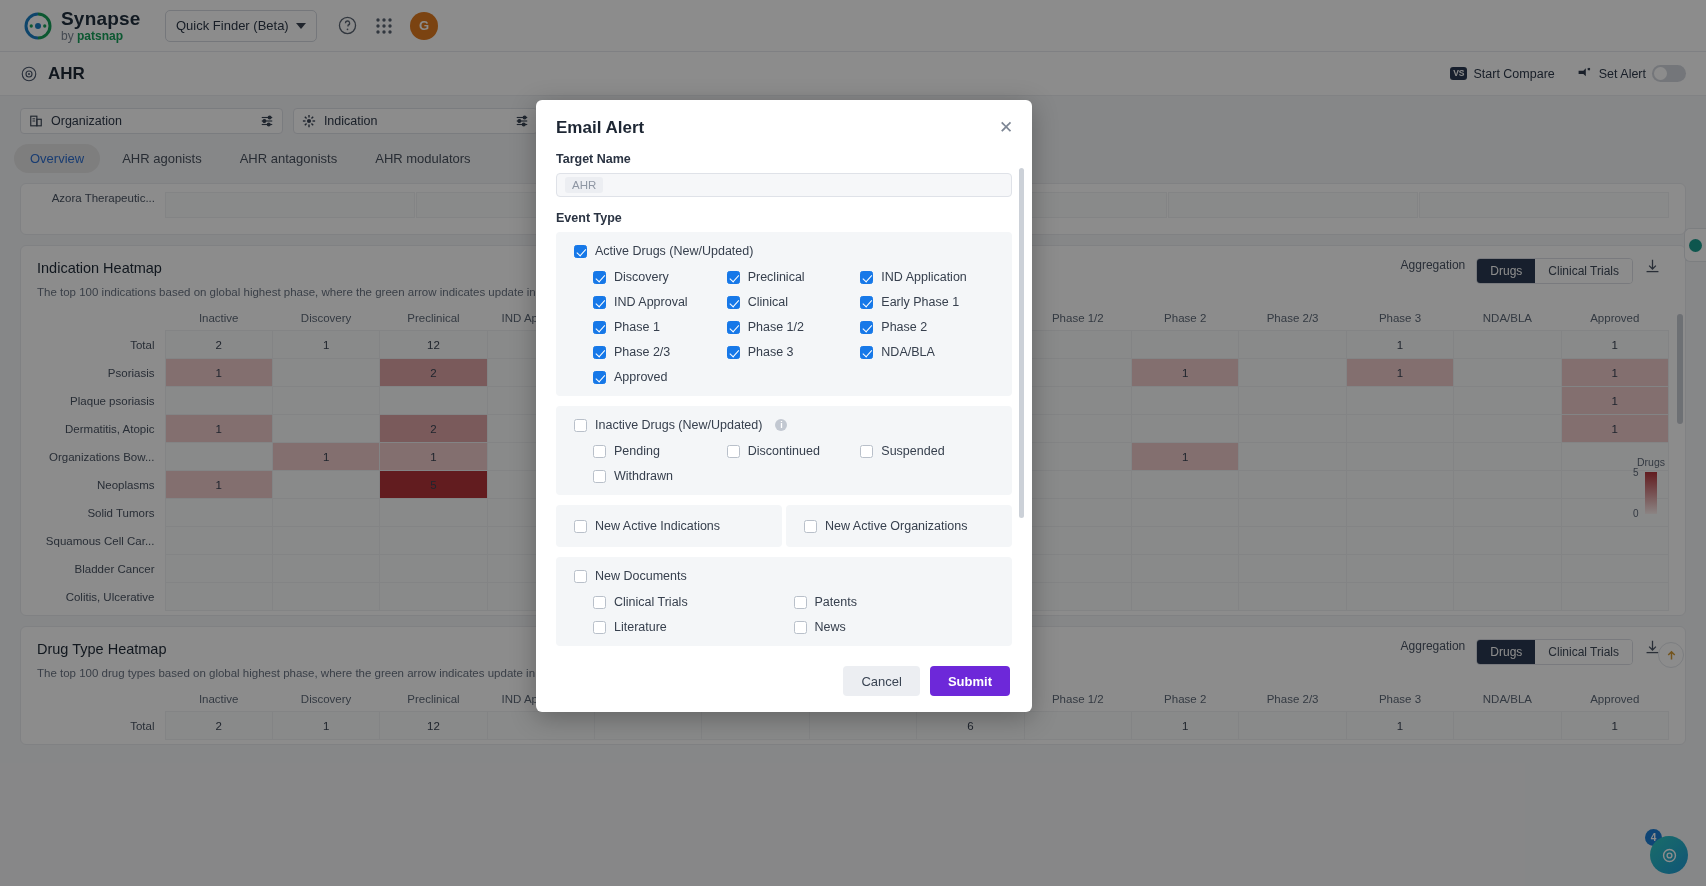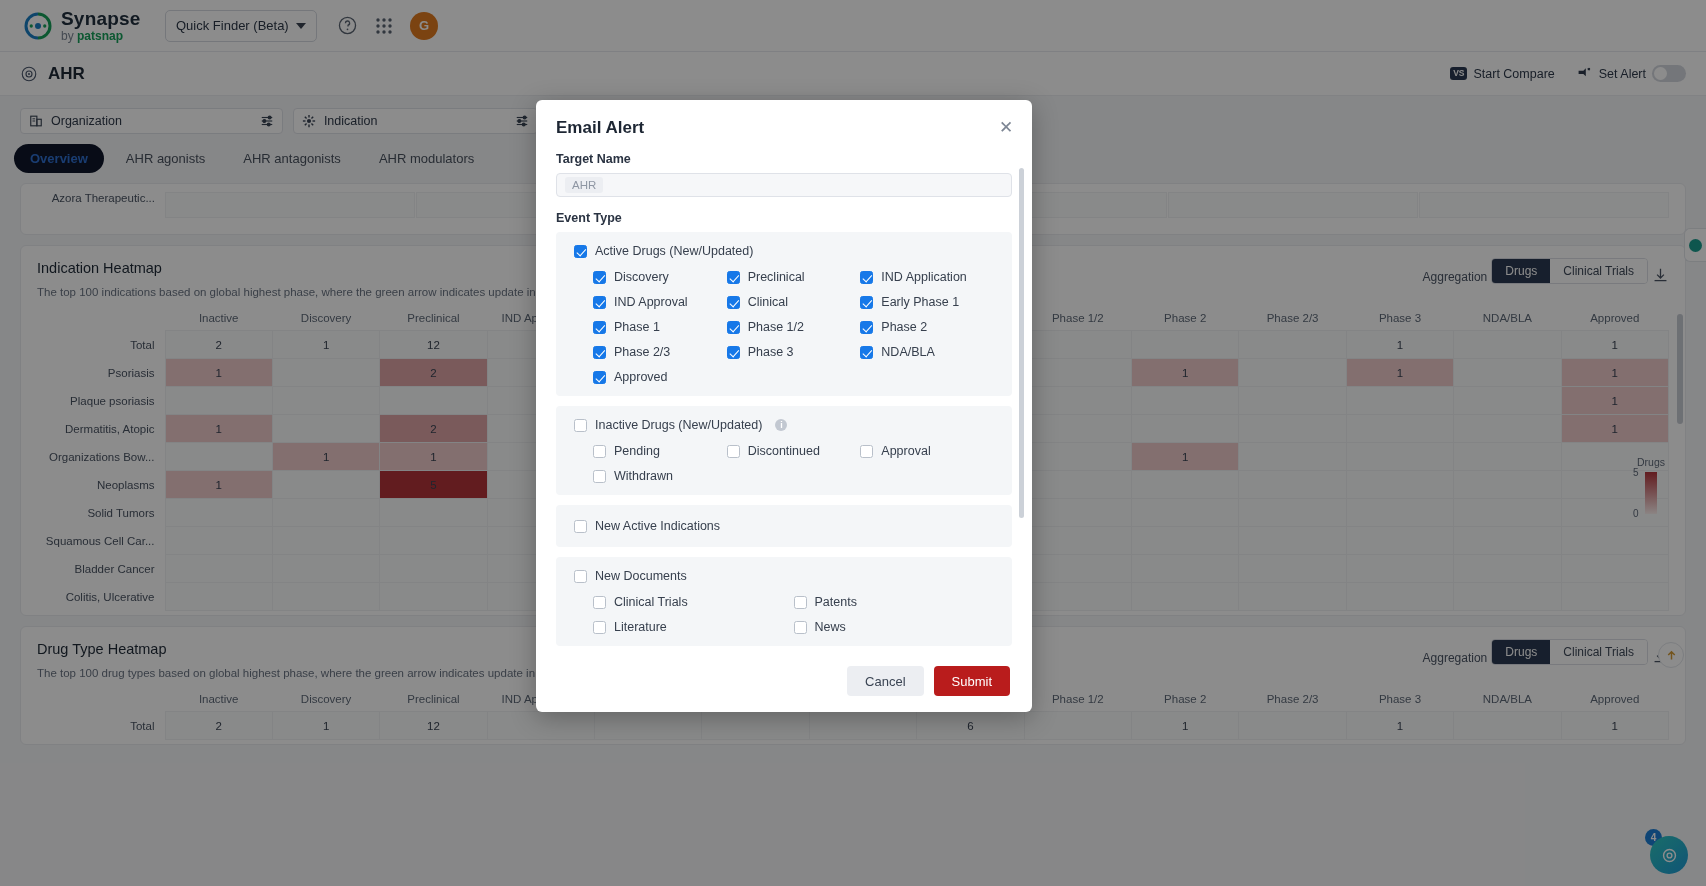--- a/index.html
+++ b/index.html
@@ -79,33 +79,33 @@
   }
   .chip .sep { width: 120px; }
   .chip-icon { display:flex; color:#3b4656; }
   .chip-slider { display:flex; color:#3b4656; margin-left: 2px; }
 
   
   .tabs { display: flex; gap: 6px; padding: 10px 20px 0 14px; }
   .tab {
     padding: 7px 16px; border-radius: 15px; font-size: 13px; color: #49525f; cursor: pointer;
   }
-  .tab.active { background: #0f172a; color: #2f6fd0; font-weight: 700; }
+  .tab.active { background: #e5e5e5; color: #2f6fd0; font-weight: 400; }
 
   
   .card {
     background: #fff; border: 1px solid #e9ebef; border-radius: 6px;
     margin: 10px 20px 0 20px; position: relative;
   }
   .card-pad { padding: 14px 16px 8px 16px; }
   .card-title { font-size: 14.5px; color: #1f2a37; font-weight: 400; }
   .card-sub { font-size: 11.5px; color: #6a7policy; }
   .card-sub { font-size: 11.5px; color: #6a7483; margin-top: 10px; }
 
-  .card-tools { position: absolute; right: 16px; top: 12px; display: flex; align-items: flex-end; gap: 4px; }
+  .card-tools { position: absolute; right: 24px; top: 12px; display: flex; align-items: flex-start; gap: 11px; }
   .agg-label { font-size: 12px; color: #4b5565; }
   .seg { display: flex; border: 1px solid #dcdfe5; border-radius: 4px; overflow: hidden; }
   .seg div { padding: 5px 13px; font-size: 12px; color: #3f4a59; background: #fff; cursor: pointer; }
   .seg div.on { background: #2b3a52; color: #fff; }
   .dl-icon { color: #4b5565; cursor: pointer; display:flex; }
 
   
   table.hm { border-collapse: collapse; width: 100%; table-layout: fixed; }
   table.hm th {
     font-size: 11.5px; font-weight: 400; color: #5f6a79; padding: 6px 2px;
@@ -228,21 +228,21 @@
   .modal-foot {
     height: 62px; display: flex; align-items: center; justify-content: flex-end;
     gap: 10px; padding: 0 22px;
   }
   .btn {
     height: 30px; border-radius: 4px; font-size: 13px; padding: 0 18px;
     display: flex; align-items: center; justify-content: center; cursor: pointer;
     border: none; font-family: inherit;
   }
   .btn-cancel { background: #eceef2; color: #3a4453; }
-  .btn-submit { background: #b91c1c; color: #fff; font-weight: 400; }
+  .btn-submit { background: #6d28d9; color: #fff; font-weight: 700; }
 </style>
 </head>
 <body>
 
 <div id="app">
 
   <div class="topbar">
     <div class="logo">
       <svg class="logo-mark" viewBox="0 0 40 40">
         <path d="M20 4 A16 16 0 0 0 20 36" fill="none" stroke="#1b7fc4" stroke-width="4"></path>
@@ -806,33 +806,39 @@
               <div class="cb-row">
                 <span class="cb"></span>
                 <span class="cb-label">Pending</span>
               </div>
               <div class="cb-row">
                 <span class="cb"></span>
                 <span class="cb-label">Discontinued</span>
               </div>
               <div class="cb-row">
                 <span class="cb"></span>
-                <span class="cb-label">Approval</span>
+                <span class="cb-label">Suspended</span>
               </div>
               <div class="cb-row">
                 <span class="cb"></span>
                 <span class="cb-label">Withdrawn</span>
               </div>
             </div>
           </div>
           <div class="group split">
             <div>
               <div class="cb-row">
                 <span class="cb"></span>
                 <span class="cb-label">New Active Indications</span>
+              </div>
+            </div>
+            <div>
+              <div class="cb-row">
+                <span class="cb"></span>
+                <span class="cb-label">New Active Organizations</span>
               </div>
             </div>
           </div>
           <div class="group">
             <div class="cb-row">
               <span class="cb"></span>
               <span class="cb-label">New Documents</span>
             </div>
             <div class="cb-grid2">
               <div class="cb-row">

